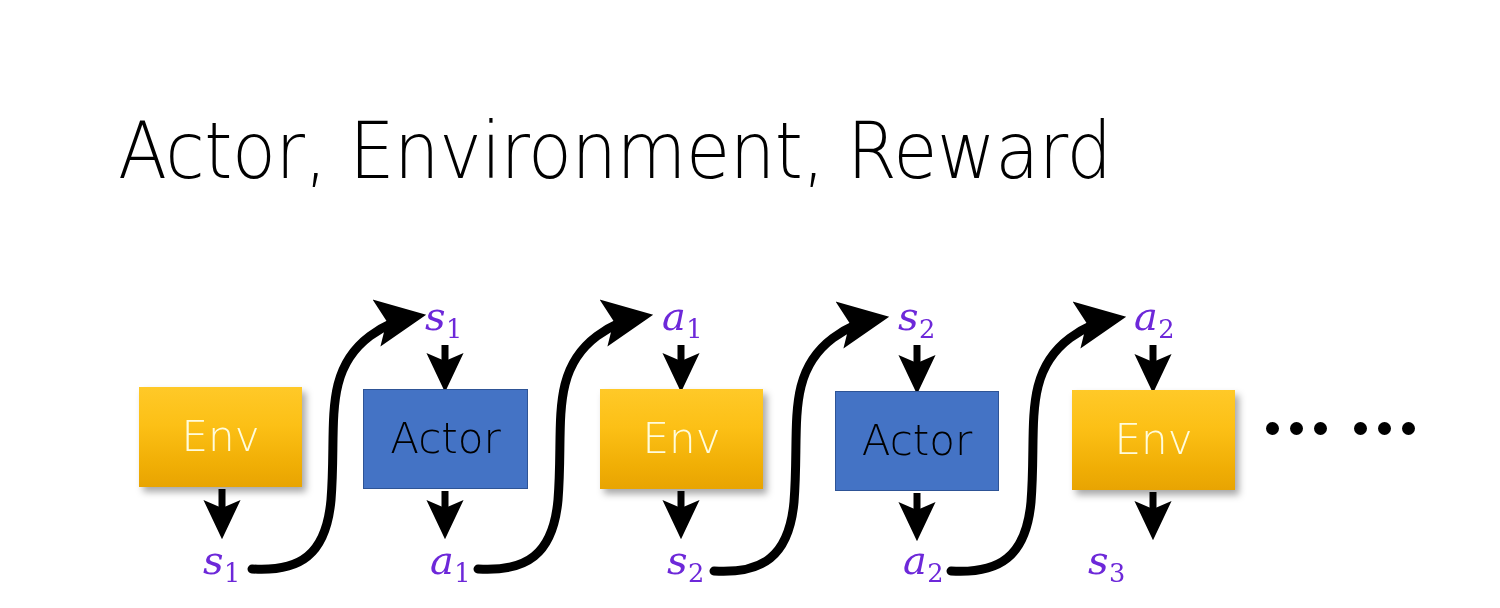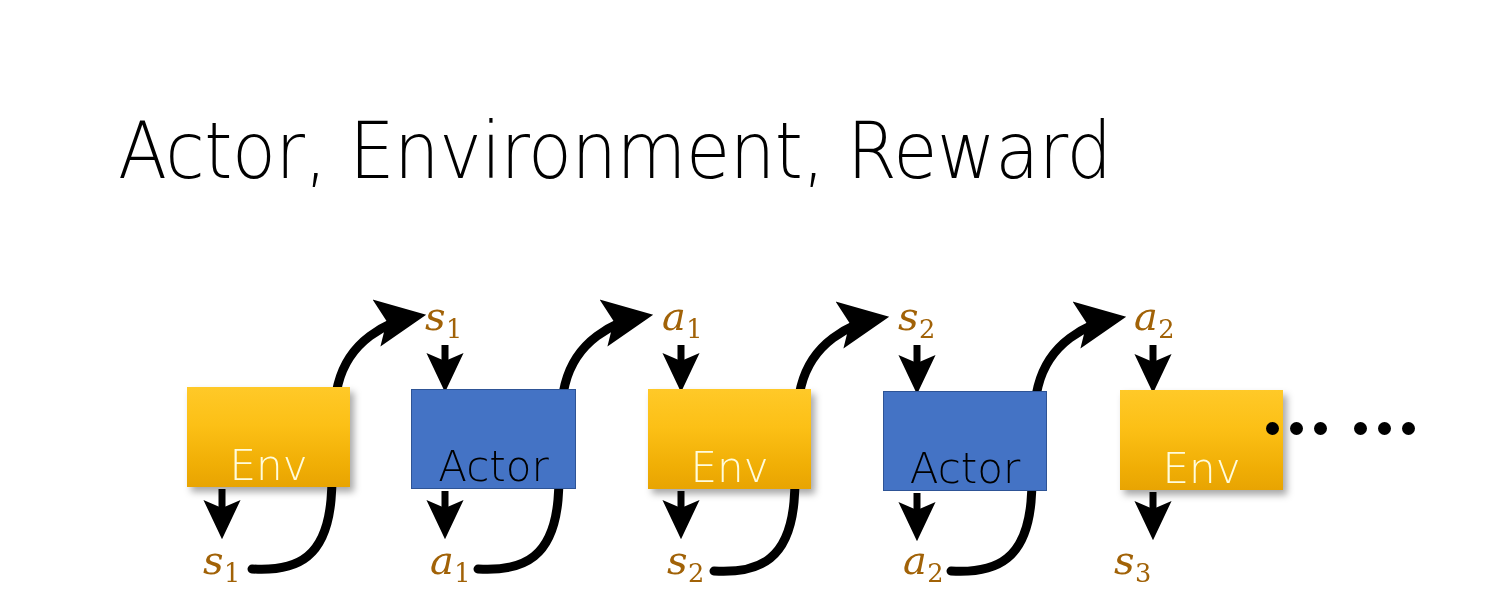--- a/index.html
+++ b/index.html
@@ -51,24 +51,23 @@
     left: 0; top: 0;
     width: 1500px;
     height: 608px;
     pointer-events: none;
   }
 
   
   .node {
     position: absolute;
     display: flex;
-    align-items: flex-end;
+    align-items: center;
     justify-content: center;
     box-sizing: border-box;
-    margin-left: 48px;
   }
   .node-label {
     font-family: "DejaVu Sans", sans-serif;
     font-weight: 300;
     font-size: 42px;
     line-height: 1;
     white-space: nowrap;
   }
   .node.env {
     background: linear-gradient(to bottom, #FFC928 0%, #FCC016 38%, #F0AE05 78%, #E8A402 100%);
@@ -84,21 +83,21 @@
   .node.actor .node-label {
     color: #000000;
   }
 
   
   .math-label {
     position: absolute;
     font-family: "DejaVu Serif", serif;
     font-style: italic;
     font-size: 40px;
-    color: #a16207;
+    color: #6d28d9;
     white-space: nowrap;
     line-height: 1;
   }
   .math-label .sub {
     font-size: 0.64em;
     font-style: normal;
     vertical-align: -0.30em;
     letter-spacing: 0;
     margin-left: 0.5px;
   }
@@ -201,21 +200,21 @@
     </div>
     <div class="math-label" style="left:430px; top:540px;">
       <span>a</span><span class="sub">1</span>
     </div>
     <div class="math-label" style="left:667px; top:540px;">
       <span>s</span><span class="sub">2</span>
     </div>
     <div class="math-label" style="left:903px; top:540px;">
       <span>a</span><span class="sub">2</span>
     </div>
-    <div class="math-label" style="left:1114px; top:540px;">
+    <div class="math-label" style="left:1088px; top:540px;">
       <span>s</span><span class="sub">3</span>
     </div>
 
     <div id="ellipsis">
       <span class="dot"></span>
       <span class="dot"></span>
       <span class="dot"></span>
       <span class="gap"></span>
       <span class="dot"></span>
       <span class="dot"></span>

